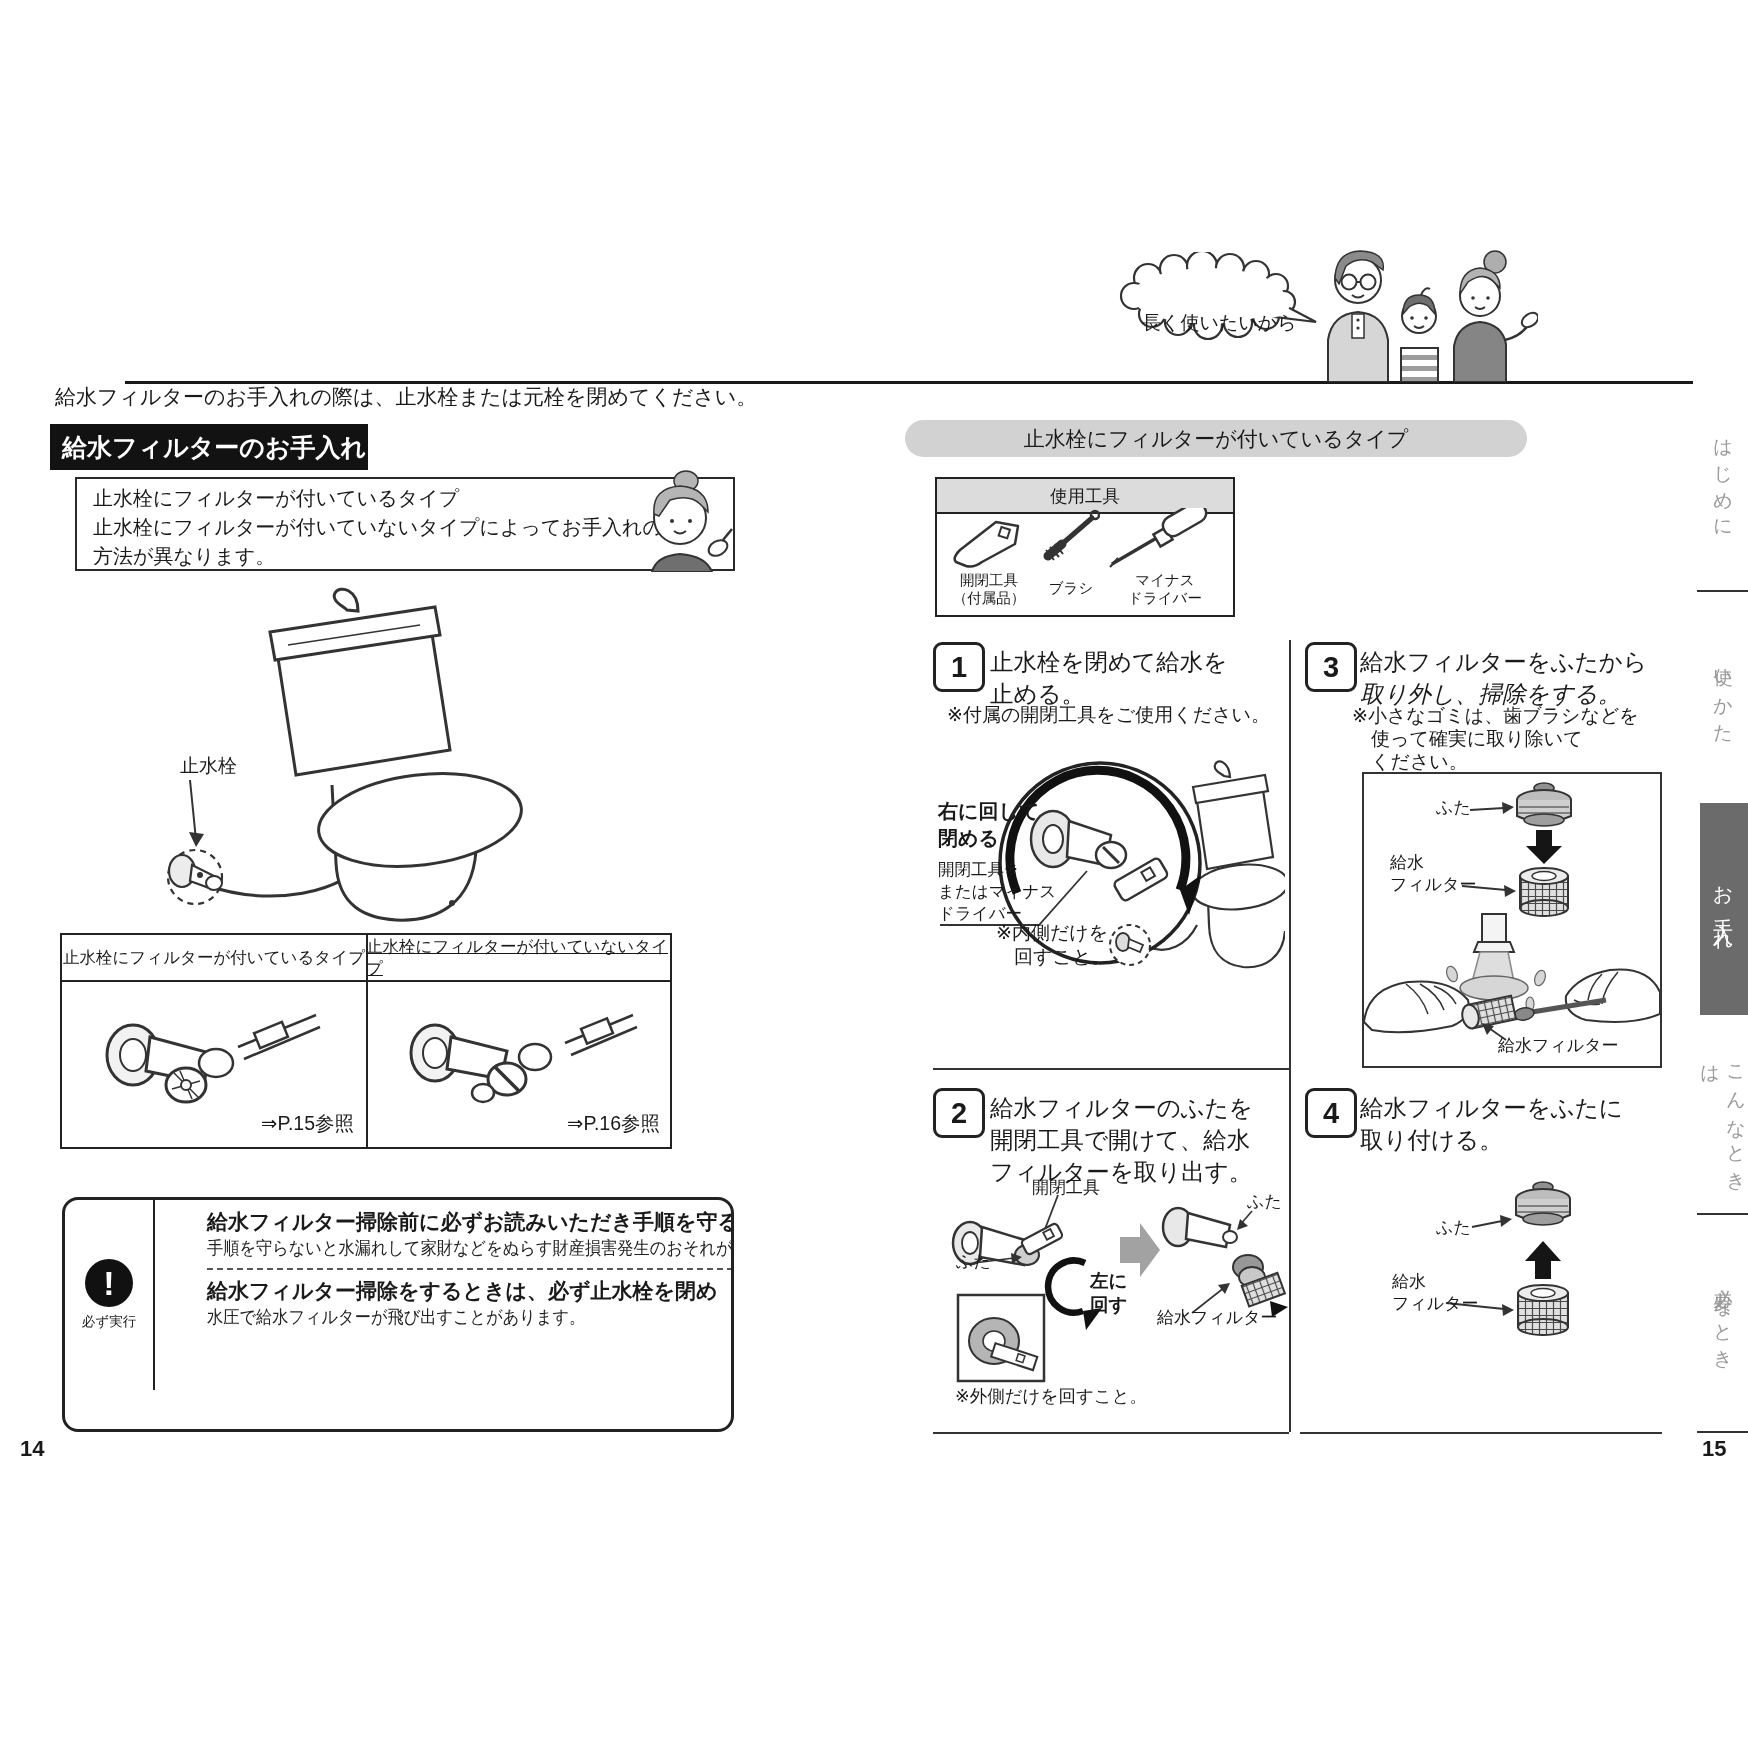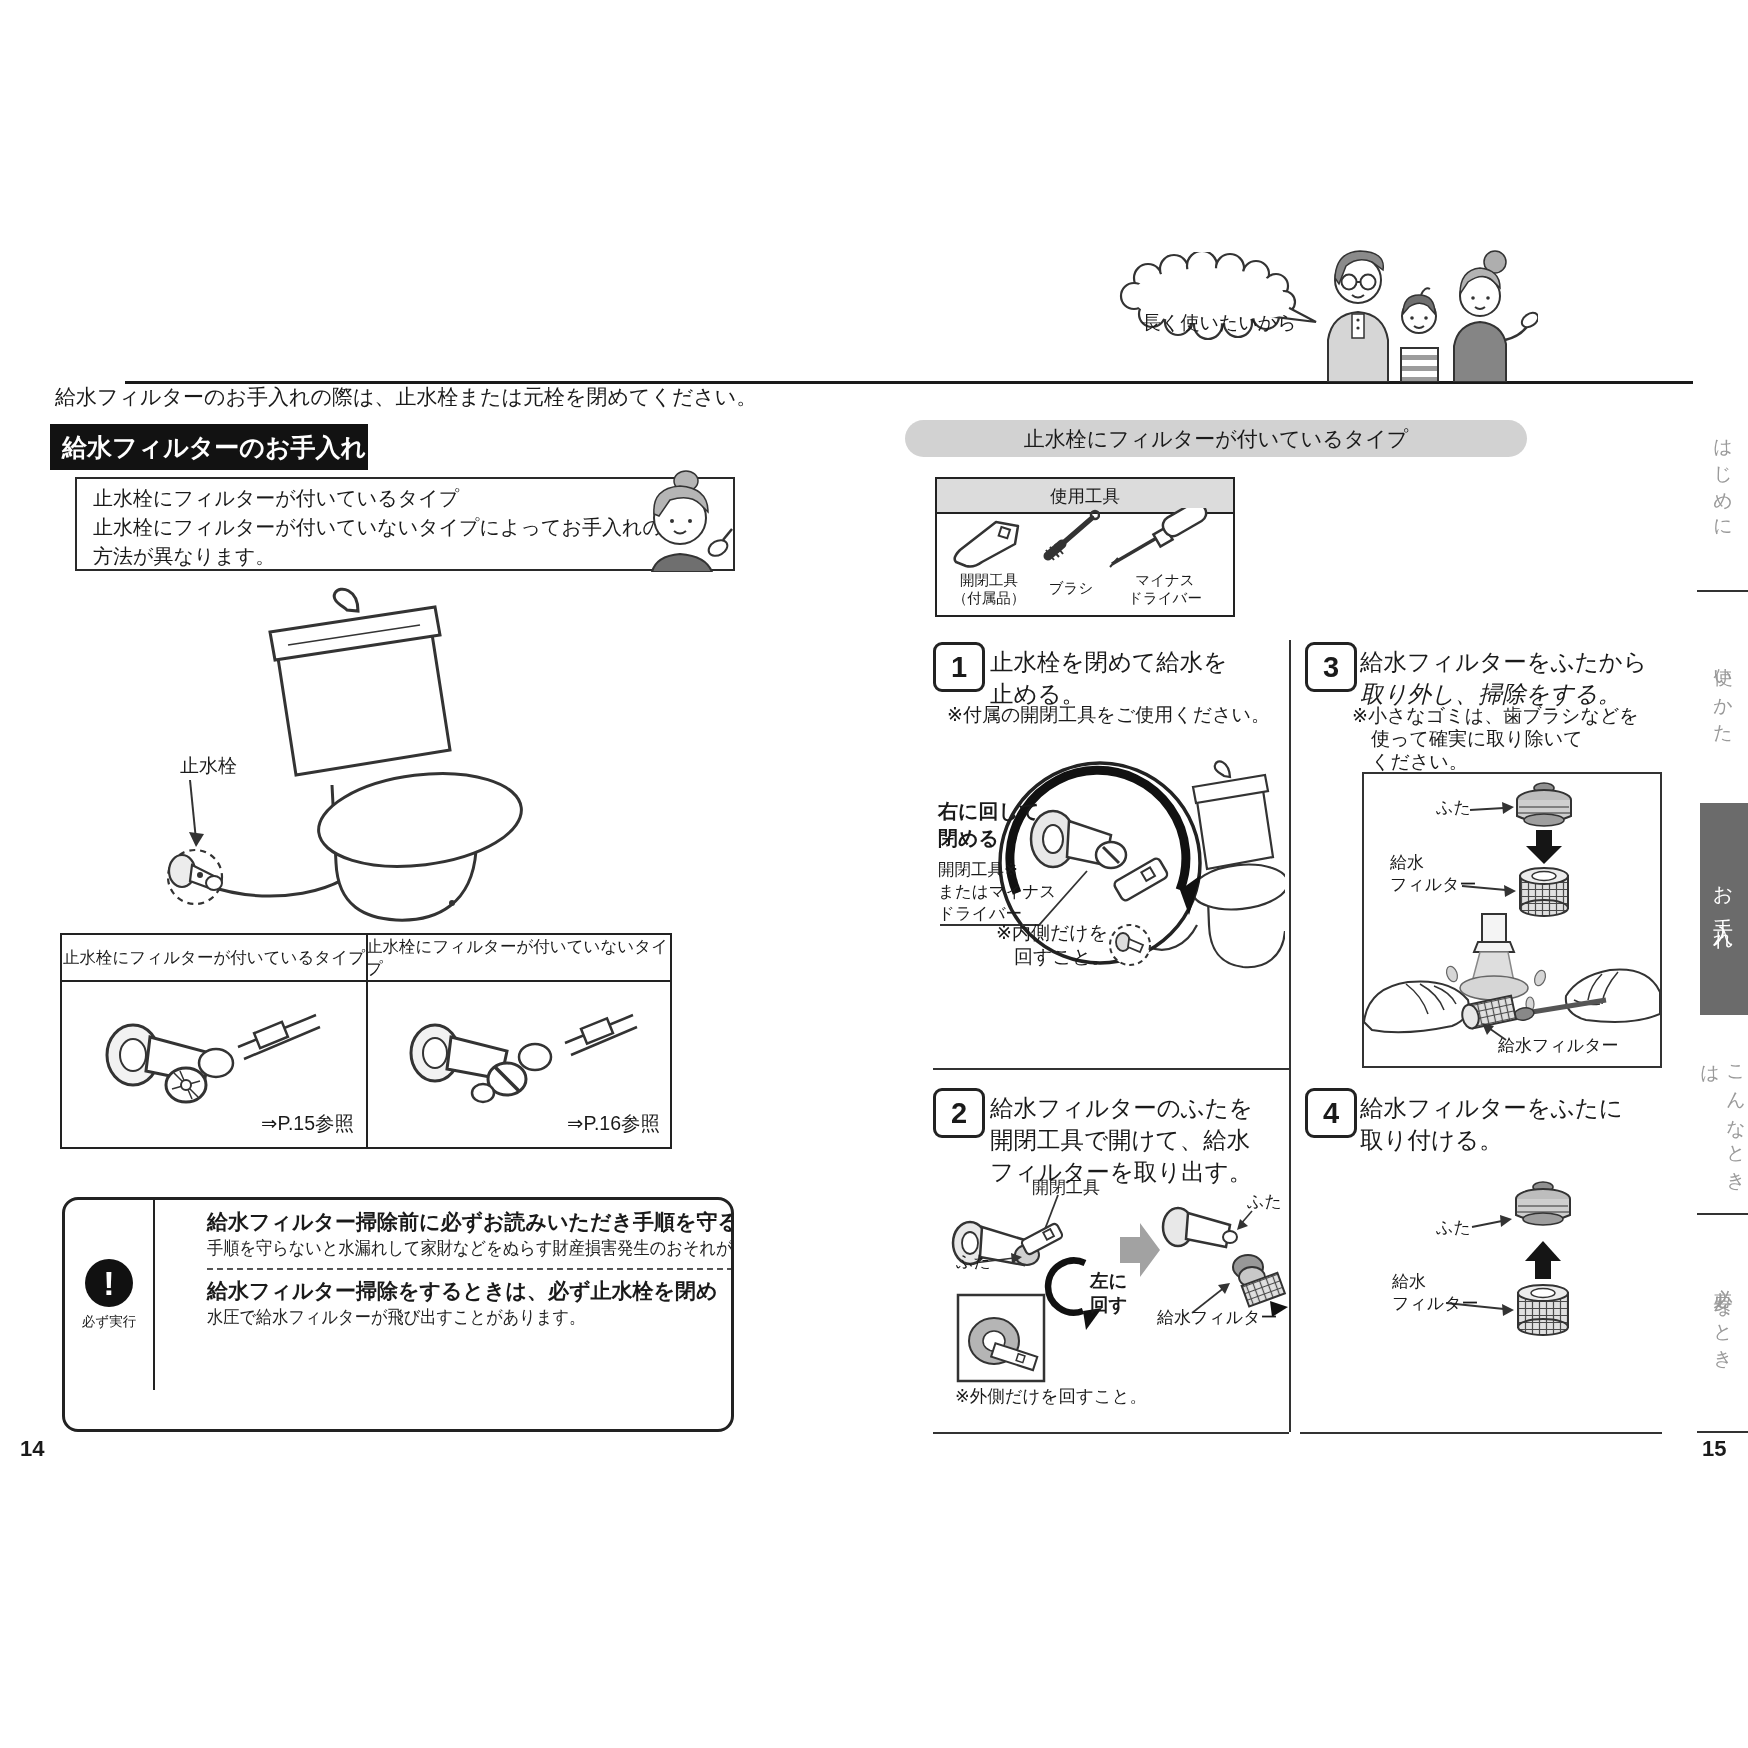--- a/index.html
+++ b/index.html
@@ -168,21 +168,21 @@
     <path d="M72,280 L96,292 L92,304 L70,296 Z" fill="#fff" stroke="#333" stroke-width="2.2"></path>
     <ellipse cx="94" cy="298" rx="8" ry="7" fill="#fff" stroke="#333" stroke-width="2"></ellipse>
     <circle cx="80" cy="290" r="3" fill="#333"></circle>
     <path d="M70,195 L76,255" stroke="#333" stroke-width="2"></path>
     <polygon points="76,262 69,247 84,249" fill="#333"></polygon>
   </svg>
   <div class="lbl" style="left:180px;top:755px;font-size:19px;">止水栓</div>
 
   <div class="typetable">
     <div class="hdr" style="left:0;">止水栓にフィルターが付いているタイプ</div>
-    <div class="hdr" style="left:50%;">止水栓にフィルターが付いていないタイプ</div>
+    <div class="hdr" style="left:50%;text-decoration:underline;">止水栓にフィルターが付いていないタイプ</div>
     <div class="colsep"></div>
   </div>
   <svg class="ab" style="left:88px;top:995px" width="250" height="120" viewBox="0 0 250 120">
     <path d="M150,52 L228,20 M156,64 L232,32" stroke="#333" stroke-width="2.5" fill="none"></path>
     <rect x="168" y="32" width="30" height="16" transform="rotate(-22 183 40)" fill="#fff" stroke="#333" stroke-width="2.5"></rect>
     <ellipse cx="45" cy="60" rx="26" ry="30" fill="#f2f2f2" stroke="#333" stroke-width="3"></ellipse>
     <ellipse cx="45" cy="60" rx="13" ry="16" fill="#fff" stroke="#333" stroke-width="2"></ellipse>
     <path d="M62,42 L122,58 L116,88 L58,76 Z" fill="#fff" stroke="#333" stroke-width="3"></path>
     <ellipse cx="128" cy="68" rx="17" ry="14" fill="#fff" stroke="#333" stroke-width="2.5"></ellipse>
     <ellipse cx="98" cy="90" rx="20" ry="17" fill="#fff" stroke="#333" stroke-width="3"></ellipse>

